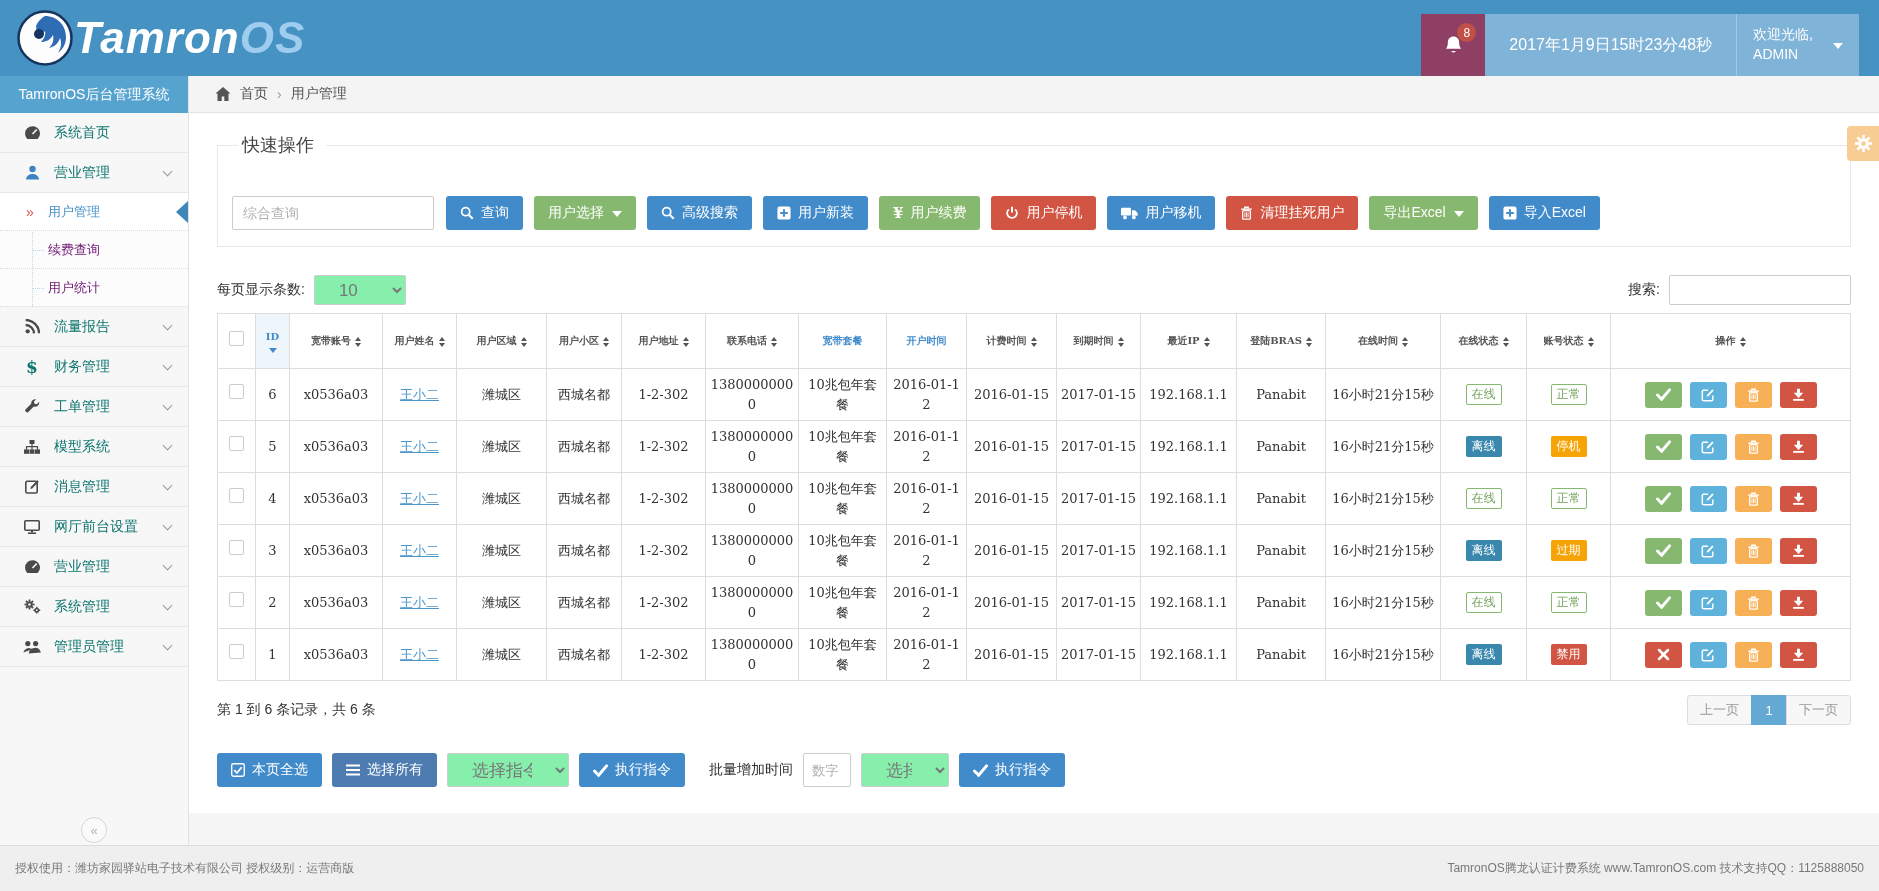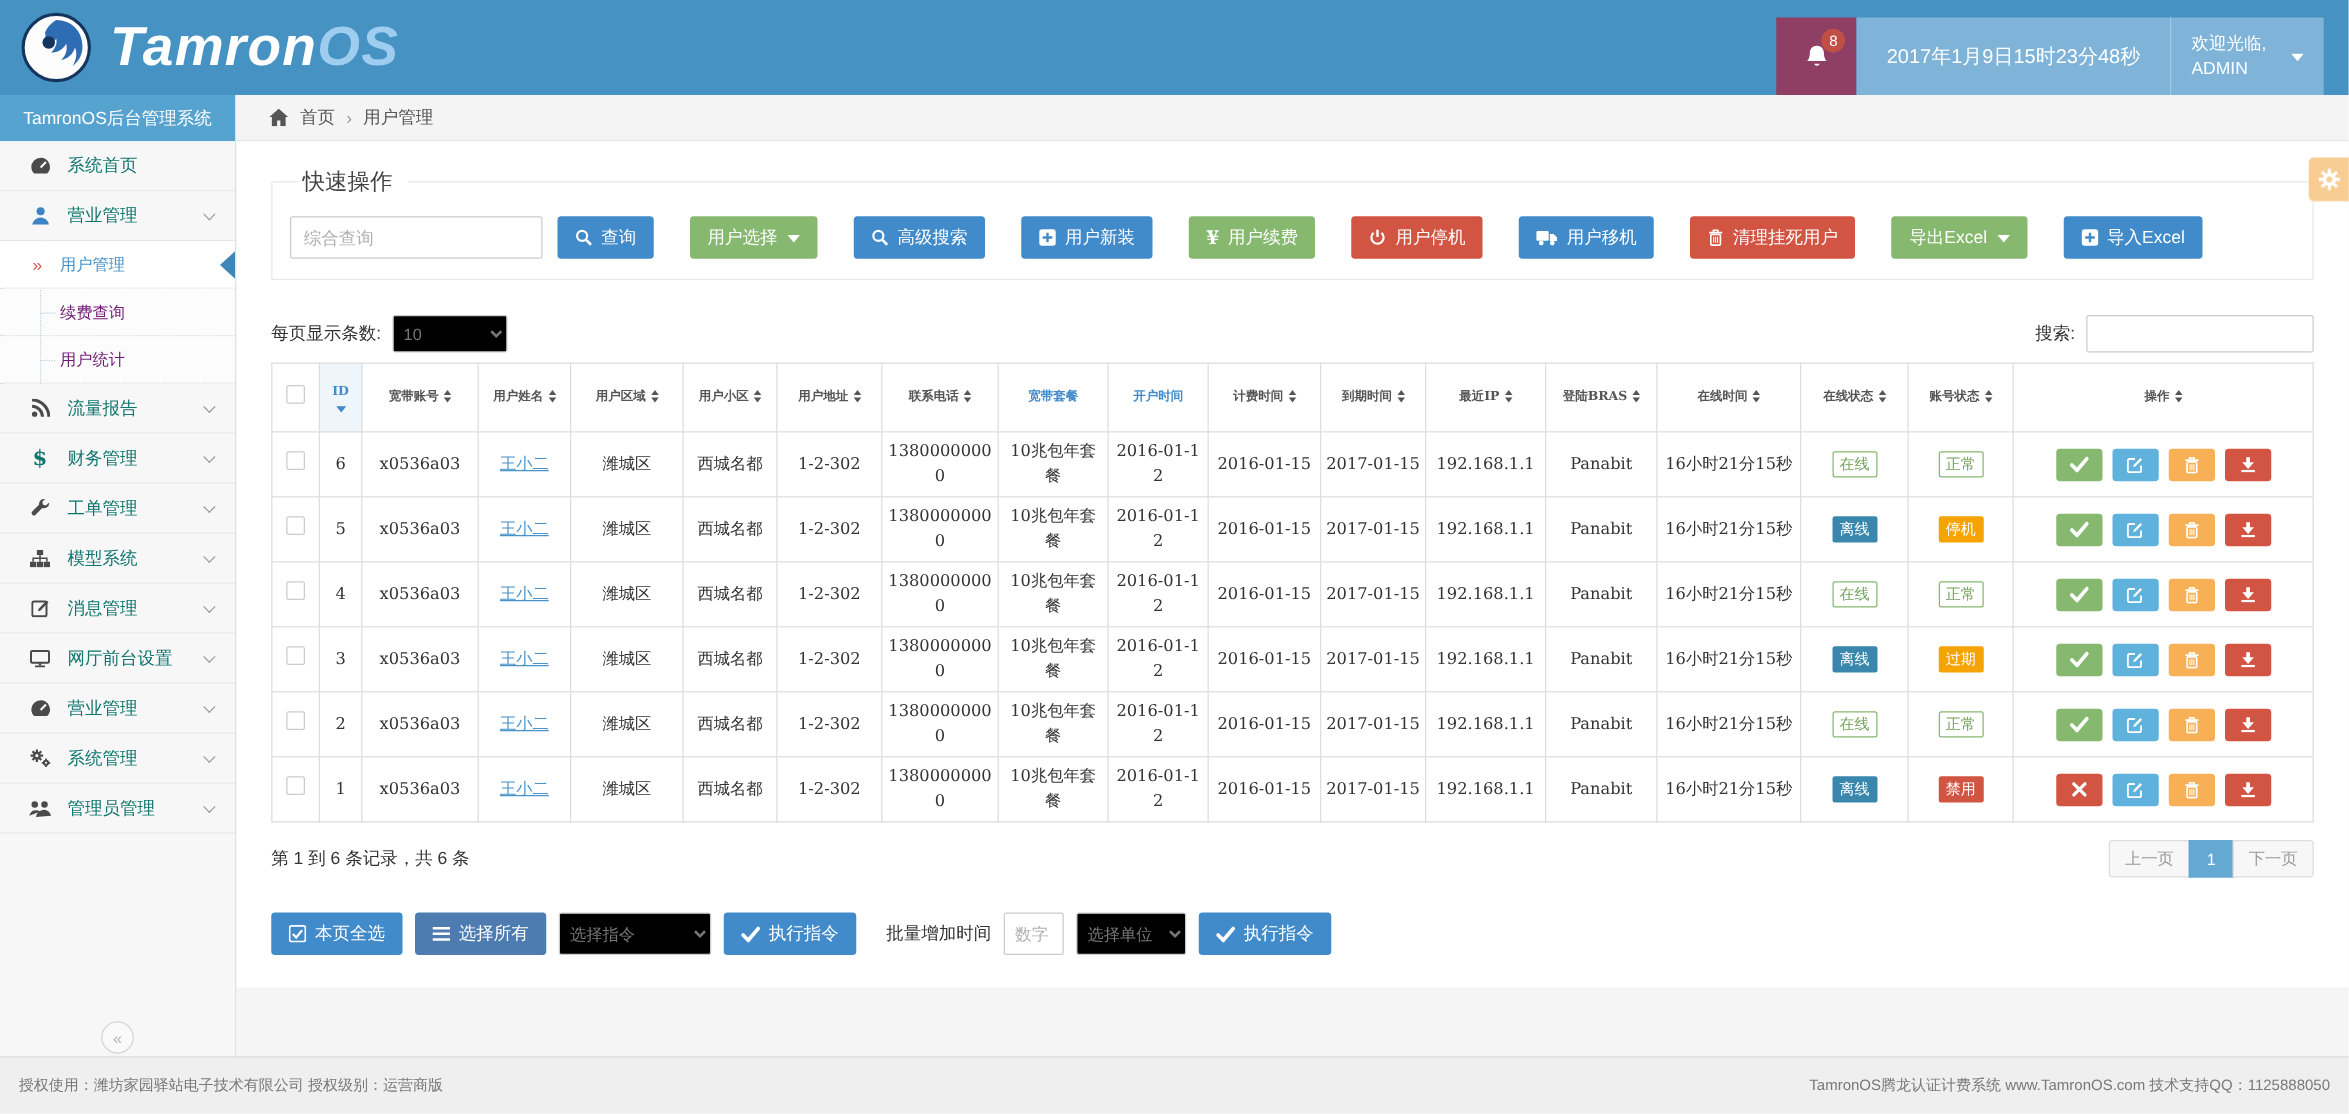--- a/index.html
+++ b/index.html
@@ -6,21 +6,21 @@
     --blue:#428bca; --green:#87b86f; --red:#d25442; --lblue:#5fb2dc; --amber:#f8b057;
     --offline:#3a87ad; --warn:#f6a306; --topbar:#4592c3; --sidetitle:#57a3d0;
     --datebox:#7fb3d7; --bellbox:#8e3f63; --badge:#c05046; --slate:#4e7cb1; --pager_active:#64a8d4;
   }
   *{box-sizing:border-box; margin:0; padding:0;}
   html,body{width:1879px; height:891px; overflow:hidden;}
   body{font-family:"Liberation Sans",sans-serif; background:#fff; display:flex; flex-direction:column; font-size:14px; color:#333;}
   svg{display:block;}
   
   .topbar{height:76px; background:var(--topbar); display:flex; justify-content:space-between; flex:0 0 auto;}
-  .logo{display:flex; align-items:center; padding-left:16px; gap:14px;}
+  .logo{display:flex; align-items:center; padding-left:16px; }
   .logo-text{font-style:italic; font-weight:bold; font-size:44px; color:#fff; letter-spacing:1px;}
   .logo-text .os{color:#9ecdf0;}
   .topbar-right{display:flex; align-items:stretch; height:62px; margin:14px 20px 0 0;}
   .notif-box{width:64px; background:var(--bellbox); display:flex; align-items:center; justify-content:center; position:relative; cursor:pointer;}
   .nbadge{position:absolute; top:9px; right:9px; min-width:19px; height:19px; border-radius:50%; background:var(--badge); color:#fff; font-size:12px; display:flex; align-items:center; justify-content:center; padding:0 4px;}
   .datetime-box{background:var(--datebox); color:#fff; font-size:16px; display:flex; align-items:center; padding:0 24px;}
   .user-box{background:var(--datebox); border-left:1px solid #a3c9e2; color:#fff; display:flex; align-items:center; padding:0 16px; gap:20px; cursor:pointer;}
   .user-lines{line-height:1.4; font-size:14px;}
   .caret{width:0; height:0; border:5px solid transparent; border-top:6px solid #fff; border-bottom:0; margin-top:2px;}
   
@@ -42,30 +42,30 @@
   .content{flex:1 1 auto; display:flex; flex-direction:column; background:#f5f5f5; overflow:hidden;}
   .breadcrumb{height:37px; background:#f4f4f4; border-bottom:1px solid #e4e4e4; display:flex; align-items:center; padding-left:26px; gap:9px; font-size:14px; color:#555; flex:0 0 auto;}
   .breadcrumb .sep{color:#9a9a9a;}
   
   .panel{background:#fff; padding:20px 28px 26px;}
   fieldset.quick{border:1px solid #e8e8e8; padding:8px 14px 16px;}
   fieldset.quick legend{font-size:18px; color:#444; padding:0 12px 0 4px; margin-left:6px;}
   .qo-row{display:flex; align-items:flex-end; gap:12px; margin-top:8px;}
   .qo-input{width:202px; height:34px; border:1px solid #ccc; border-radius:2px; padding:0 10px; font-size:14px; color:#555; outline:none;}
   .qo-input::placeholder,.num::placeholder{color:#b0b0b0;}
-  .qo-btns{display:flex; gap:29px;}
+  .qo-btns{display:flex; gap:11px;margin-top:23px;}
   .btn{height:34px; border:none; border-radius:3px; color:#fff; font-size:14px; padding:0 14px; display:inline-flex; align-items:center; gap:7px; cursor:pointer; font-family:inherit; white-space:nowrap;}
   .btn.blue{background:var(--blue);} .btn.green{background:var(--green);} .btn.red{background:var(--red);} .btn.slate{background:var(--slate);}
   .btn .caret{border-top-color:#fff; margin-left:1px;}
   .yen{font-weight:bold; font-size:15px; font-family:"DejaVu Serif",serif;}
   .bic{display:inline-flex;}
   
   .list-controls{display:flex; justify-content:space-between; align-items:center; margin:28px 0 8px; font-size:14px; color:#333;}
   .lc-left,.lc-right{display:flex; align-items:center; gap:9px;}
-  .sel{height:30px; border:1px solid #ccc; border-radius:2px; color:#777; font-size:13px; background:#000000; padding:0 4px; font-family:inherit;}
+  .sel{height:30px; border:1px solid #ccc; border-radius:2px; color:#777; font-size:17px; background:#86efac; padding:0 20px; font-family:inherit;}
   .sel.per-page{width:92px;}
   .tbl-search{width:182px; height:30px; border:1px solid #ccc; border-radius:2px; padding:0 8px; outline:none;}
   
   table.users{width:100%; border-collapse:collapse; table-layout:fixed; font-family:"DejaVu Serif",serif;}
   .users th,.users td{border:1px solid #ddd; text-align:center; vertical-align:middle; word-break:break-all;}
   .users th{font-size:10px; color:#555; font-weight:bold; padding:5px 3px; height:55px; background:#fff; cursor:pointer; line-height:1.6;}
   .users th.sorted{background:#eef5fb; color:var(--blue);}
   .users th.blue{color:var(--blue);}
   .users td{font-size:13px; color:#333; padding:4px 3px; height:52px; line-height:1.5;}
   .sort{display:inline-flex; flex-direction:column; gap:2px; margin-left:4px; vertical-align:middle;}

